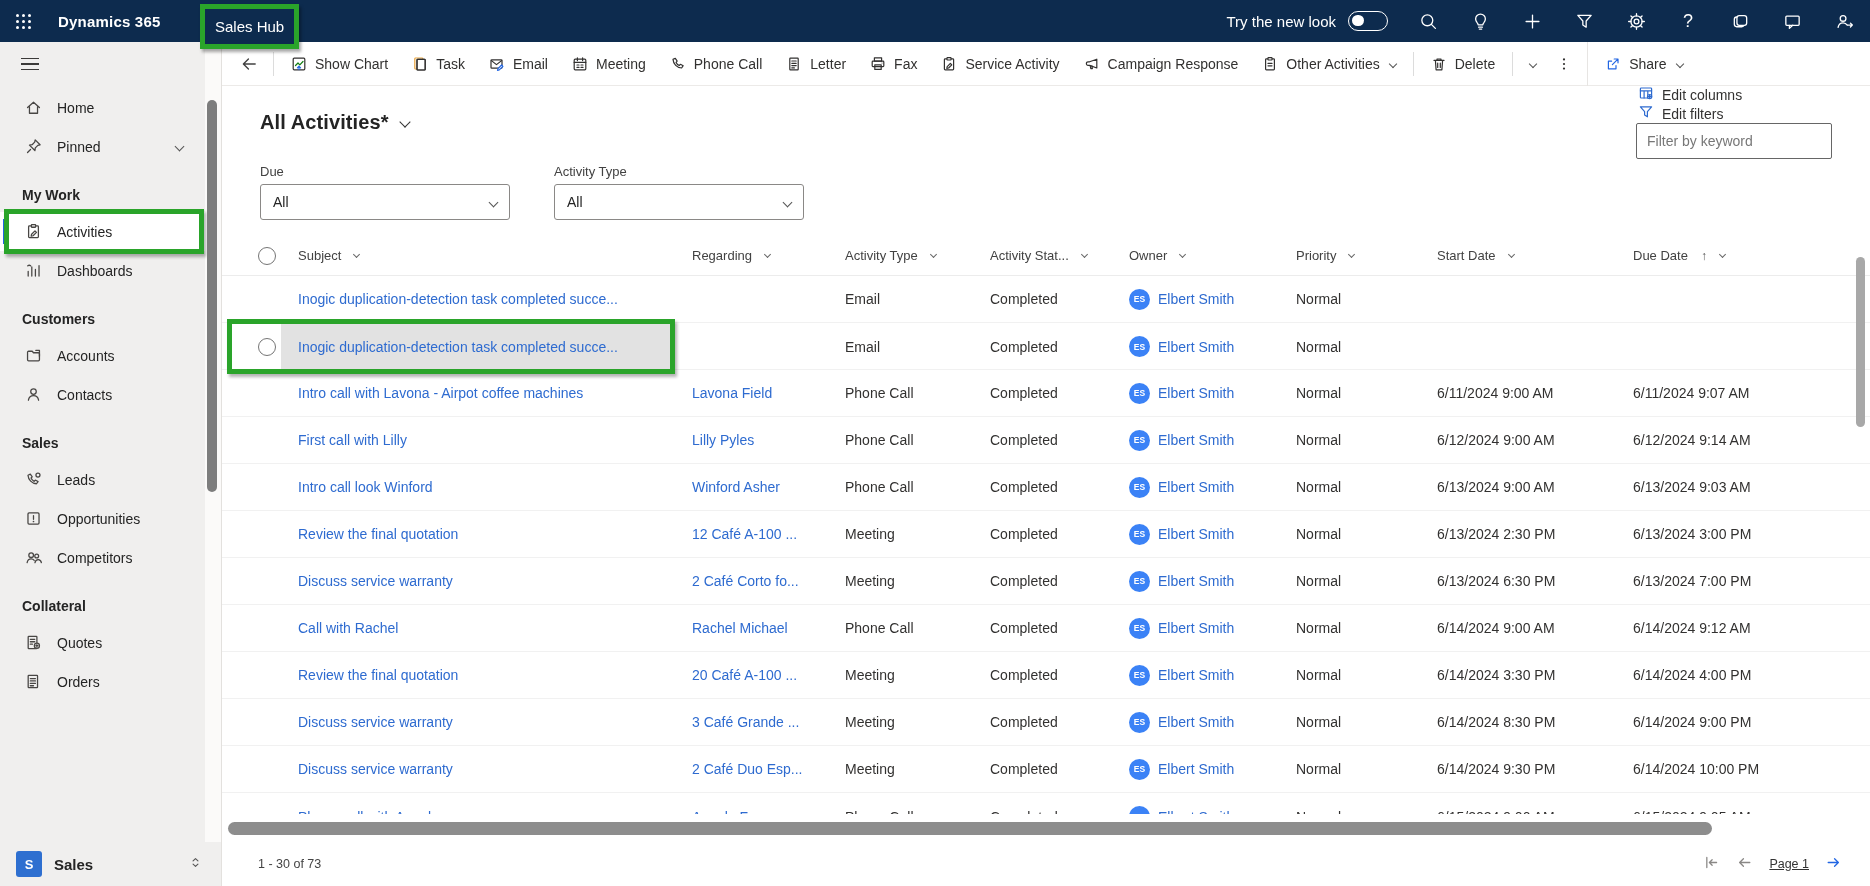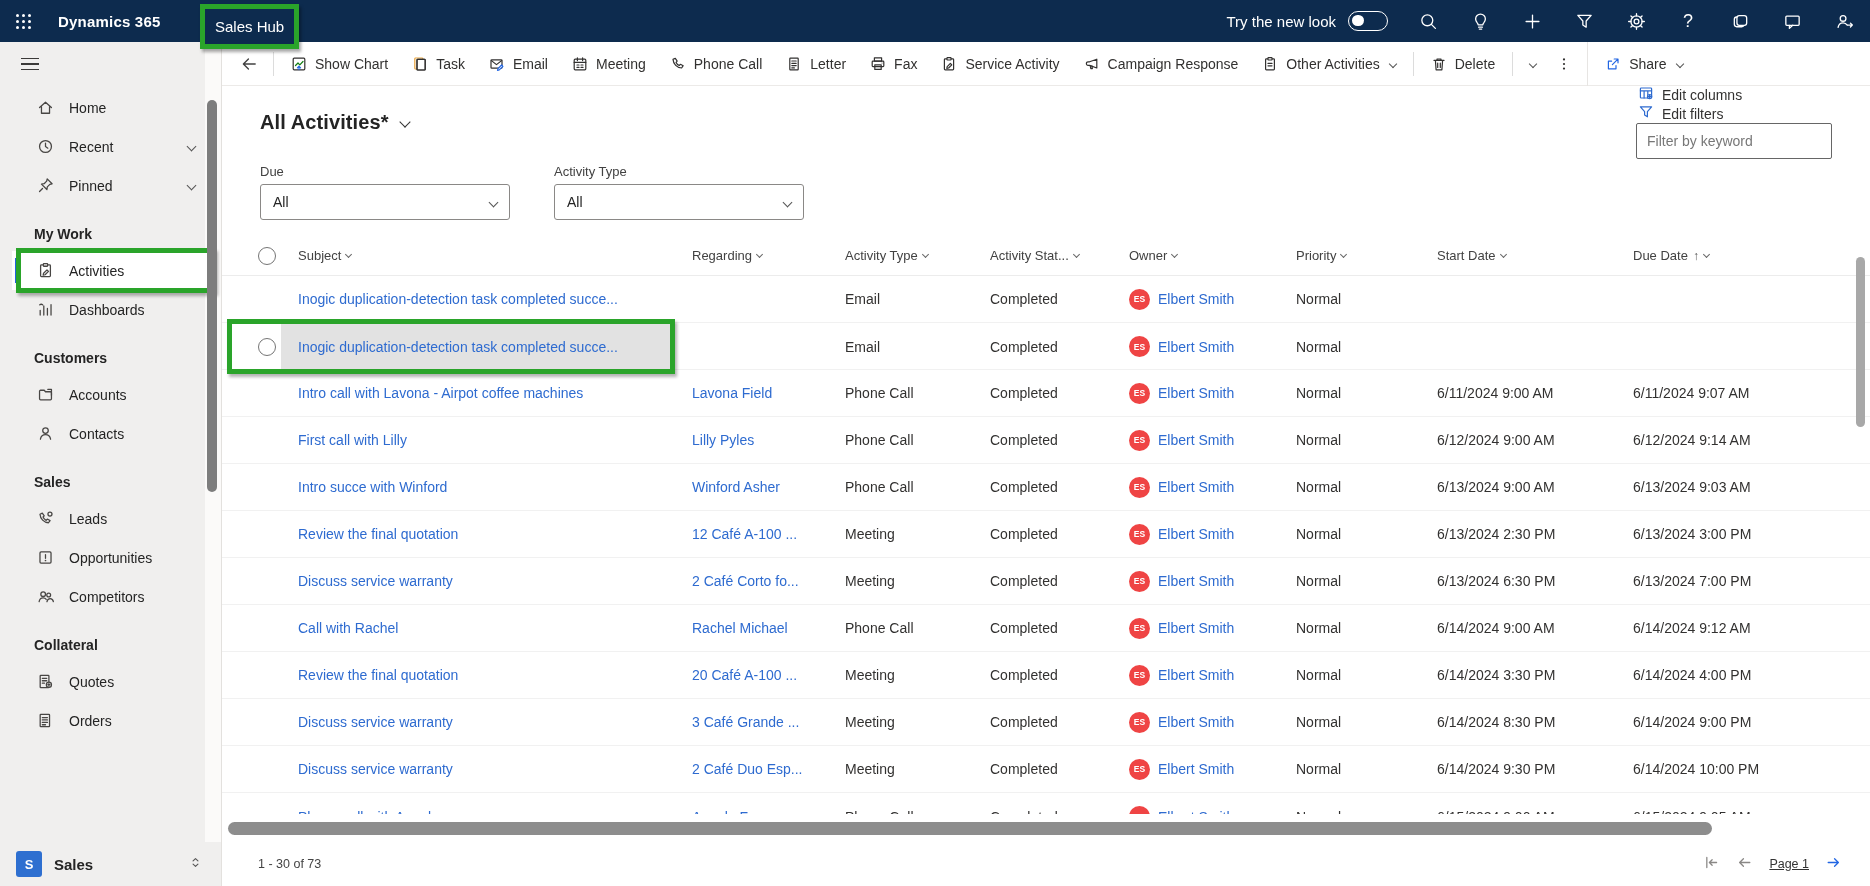--- a/index.html
+++ b/index.html
@@ -26,21 +26,21 @@
   .tb-btn{width:52px;height:42px;display:flex;align-items:center;justify-content:center;cursor:pointer;}
   .tb-btn .ic{width:19px;height:19px;stroke-width:1.1;}
   .tb-help{font-size:18px;font-weight:400;}
   
   .shell{position:absolute;top:42px;left:0;width:1870px;height:844px;display:flex;}
   
   .sidebar{width:222px;height:100%;background:linear-gradient(to right,var(--sidebg) 205px,#fbfaf9 205px);border-right:1px solid #e3e1de;position:relative;display:flex;flex-direction:column;}
   .hamburger{height:44px;display:flex;align-items:center;padding-left:21px;cursor:pointer;flex:none;}
   .hamburger .bars{width:18px;height:12px;border-top:1.6px solid #3b3a39;border-bottom:1.6px solid #3b3a39;position:relative;}
   .hamburger .bars:after{content:"";position:absolute;left:0;top:4.3px;width:18px;height:1.6px;background:#3b3a39;}
-  nav{flex:1;overflow:hidden;padding-top:2px;padding-left:12px;}
+  nav{flex:1;overflow:hidden;padding-top:2px;}
   .nav-item{height:39px;display:flex;align-items:center;padding-left:25px;gap:15px;font-size:14px;color:#242424;cursor:pointer;position:relative;width:205px;}
   .nav-item .ic{color:var(--muted);width:17px;height:17px;}
   .nav-item .cv{position:absolute;right:22px;color:#555;}
   .nav-item.sel{background:#fff;}
   .nav-item.sel:before{content:"";position:absolute;left:3px;top:7px;bottom:7px;width:3px;background:var(--accent);}
   .anno-side{position:absolute;left:4px;top:-3px;width:200px;height:45px;border:5px solid var(--green);box-shadow:2px 3px 3px rgba(0,0,0,.3);pointer-events:none;z-index:6;}
   .group-title{height:34px;margin-top:12px;display:flex;align-items:center;padding-left:22px;font-size:14px;font-weight:700;color:#242424;}
   .side-scrollbar{position:absolute;right:4px;top:58px;width:10px;height:392px;background:#7d7d7d;border-radius:6px;z-index:7;cursor:pointer;}
   .side-footer{height:44px;flex:none;display:flex;align-items:center;padding:0 18px 0 16px;gap:12px;background:var(--sidebg);position:relative;z-index:8;}
   .s-badge{width:26px;height:26px;border-radius:3px;background:#2e6fd0;color:#fff;font-size:13px;font-weight:700;display:flex;align-items:center;justify-content:center;}
@@ -68,29 +68,29 @@
   .kw-input{width:196px;height:36px;border:1px solid #666;border-radius:2px;margin-left:42px;padding:0 10px;font-size:14px;font-family:inherit;color:#242424;background:#fff;}
   .kw-input::placeholder{color:#777;}
   .filters{display:flex;gap:44px;padding:14px 0 0 38px;}
   .filter label{display:block;font-size:13px;color:#424242;margin-bottom:5px;}
   .selectbox{width:250px;height:36px;border:1px solid #8a8886;border-radius:3px;background:#fff;display:flex;align-items:center;padding:0 12px;font-size:14px;color:#242424;cursor:pointer;}
   .selectbox .cv{margin-left:auto;color:#555;}
   
   .grid{margin-top:16px;}
   .grow{display:grid;grid-template-columns:76px 394px 153px 145px 139px 167px 141px 196px 1fr;align-items:center;}
   .ghead{height:40px;font-size:13px;color:#424242;border-bottom:1px solid #ececec;}
-  .hcell{display:flex;align-items:center;gap:5px;cursor:pointer;white-space:nowrap;}
+  .hcell{display:flex;align-items:center;gap:13px;cursor:pointer;white-space:nowrap;}
   .hcell .cv{width:5px;height:5px;border-width:1.2px;color:#666;margin-top:-2px;}
   .sort-arrow{font-size:12px;color:#555;}
   .radio{width:18px;height:18px;border:1.2px solid #757575;border-radius:50%;margin-left:36px;background:#fff;cursor:pointer;}
   .rrow{height:47px;border-bottom:1px solid #f1f1f1;font-size:14px;color:var(--txt);position:relative;}
   .cell{white-space:nowrap;overflow:hidden;text-overflow:ellipsis;padding-right:12px;}
   a.lnk{color:var(--link);text-decoration:none;cursor:pointer;}
   .owner-cell{display:flex;align-items:center;gap:8px;overflow:hidden;}
-  .avatar{width:21px;height:21px;border-radius:50%;background:#ef4444;color:#fff;font-size:8.5px;font-weight:700;display:flex;align-items:center;justify-content:center;flex:none;}
+  .avatar{width:21px;height:21px;border-radius:50%;background:#3b82f6;color:#fff;font-size:8.5px;font-weight:700;display:flex;align-items:center;justify-content:center;flex:none;}
   .sel-subject{background:var(--sel-gray);height:47px;display:flex;align-items:center;margin-left:-17px;padding-left:17px;margin-right:18px;}
   .row-anno{position:absolute;left:5px;top:-4px;width:448px;height:55px;border:5px solid var(--green);box-shadow:2px 3px 3px rgba(0,0,0,.3);pointer-events:none;z-index:5;}
   .partial{height:21px;overflow:hidden;}
   .partial .rrow{border-bottom:none;}
   
   .hscroll{position:absolute;left:6px;bottom:51px;width:1484px;height:13px;border-radius:7px;background:#8d8d8d;cursor:pointer;z-index:9;}
   .vscroll{position:absolute;right:5px;top:215px;width:9px;height:170px;border-radius:5px;background:#a8a8a8;cursor:pointer;z-index:9;}
   .grid-footer{position:absolute;left:0;right:0;bottom:0;height:44px;background:#fff;display:flex;align-items:center;padding:0 28px 0 36px;font-size:12.5px;color:#444;}
   .pager{margin-left:auto;display:flex;align-items:center;gap:16px;}
   .pager .ic{width:17px;height:17px;}
@@ -188,28 +188,20 @@
         </div>
       <nav id="sideNav">
           <div class="nav-item">
             <svg class="ic " viewBox="0 0 16 16">
               <path d="m2.4 8 5.6-5 5.6 5M4.2 7v6.4h7.6V7"></path>
             </svg>
             <span>Home</span>
           </div>
           <div class="nav-item">
             <svg class="ic " viewBox="0 0 16 16">
-              <circle cx="8" cy="8" r="5.6"></circle>
-              <path d="M8 4.8V8l2.2 1.6"></path>
-            </svg>
-            <span>Recent</span>
-            <span class="cv"></span>
-          </div>
-          <div class="nav-item">
-            <svg class="ic " viewBox="0 0 16 16">
               <path d="m9.6 1.8 4.6 4.6-2.1.5-2.4 2.4-.4 2.5-5.1-5.1 2.5-.4L9.1 3.9z"></path>
               <path d="M5.2 10.8 2.4 13.6"></path>
             </svg>
             <span>Pinned</span>
             <span class="cv"></span>
           </div>
           <div class="group-title">My Work</div>
           <div class="nav-item sel">
             <svg class="ic " viewBox="0 0 16 16">
               <rect x="3.4" y="2.8" width="9.2" height="11" rx=".8"></rect>
@@ -542,21 +534,21 @@
             <div class="owner-cell">
               <span class="avatar">ES</span>
               <a class="lnk">Elbert Smith</a>
             </div>
             <div class="cell">Normal</div>
             <div class="cell">6/12/2024 9:00 AM</div>
             <div class="cell">6/12/2024 9:14 AM</div>
           </div>
           <div class="grow rrow">
             <div></div>
-            <div class="cell"><a class="lnk">Intro succe with Winford</a></div>
+            <div class="cell"><a class="lnk">Intro call look Winford</a></div>
             <div class="cell"><a class="lnk">Winford Asher</a></div>
             <div class="cell">Phone Call</div>
             <div class="cell">Completed</div>
             <div class="owner-cell">
               <span class="avatar">ES</span>
               <a class="lnk">Elbert Smith</a>
             </div>
             <div class="cell">Normal</div>
             <div class="cell">6/13/2024 9:00 AM</div>
             <div class="cell">6/13/2024 9:03 AM</div>

